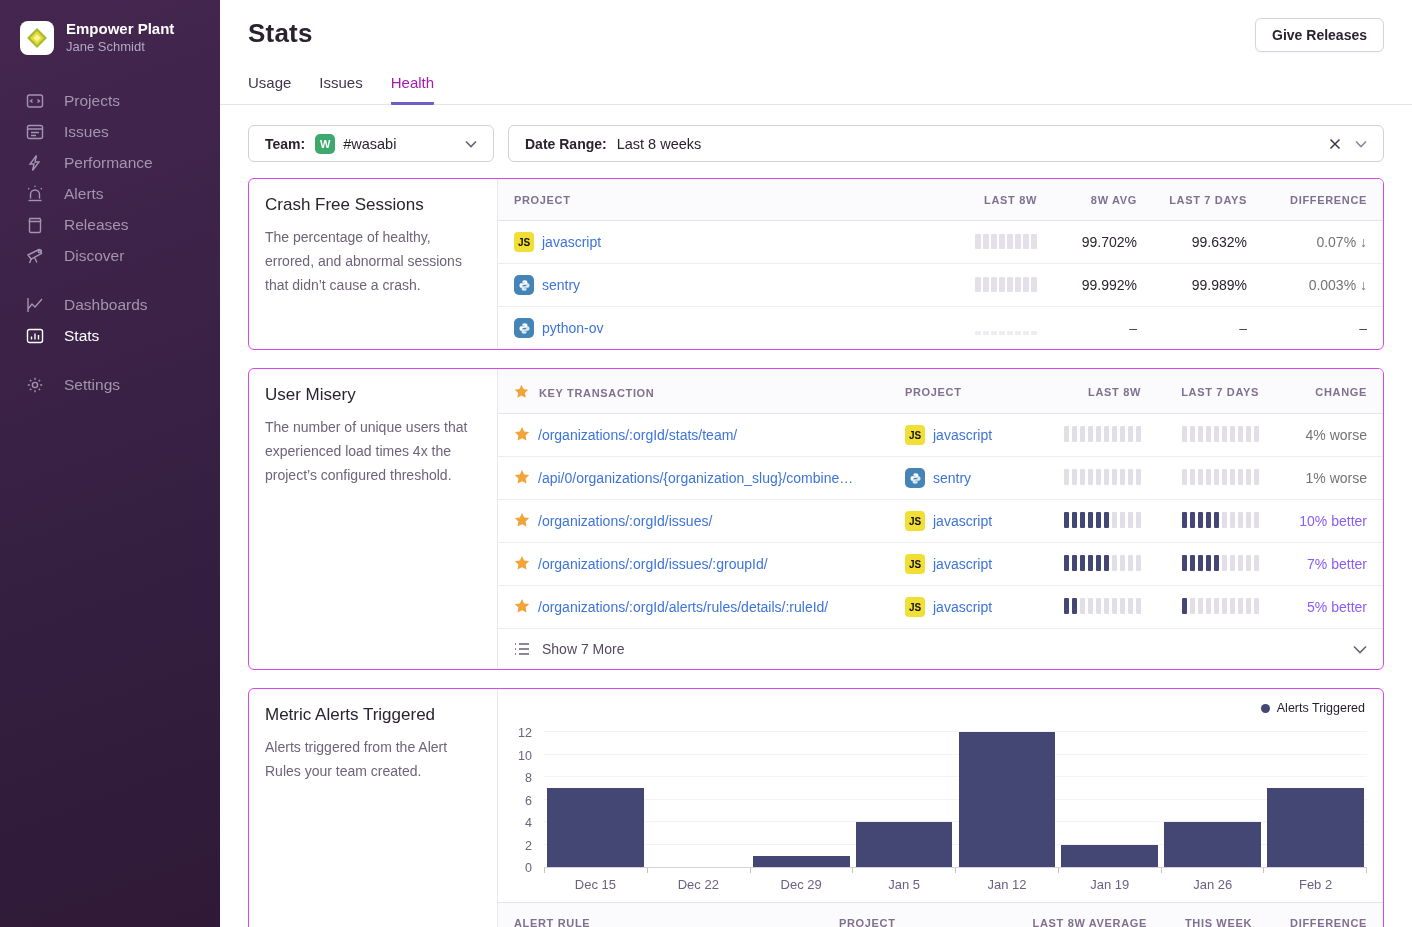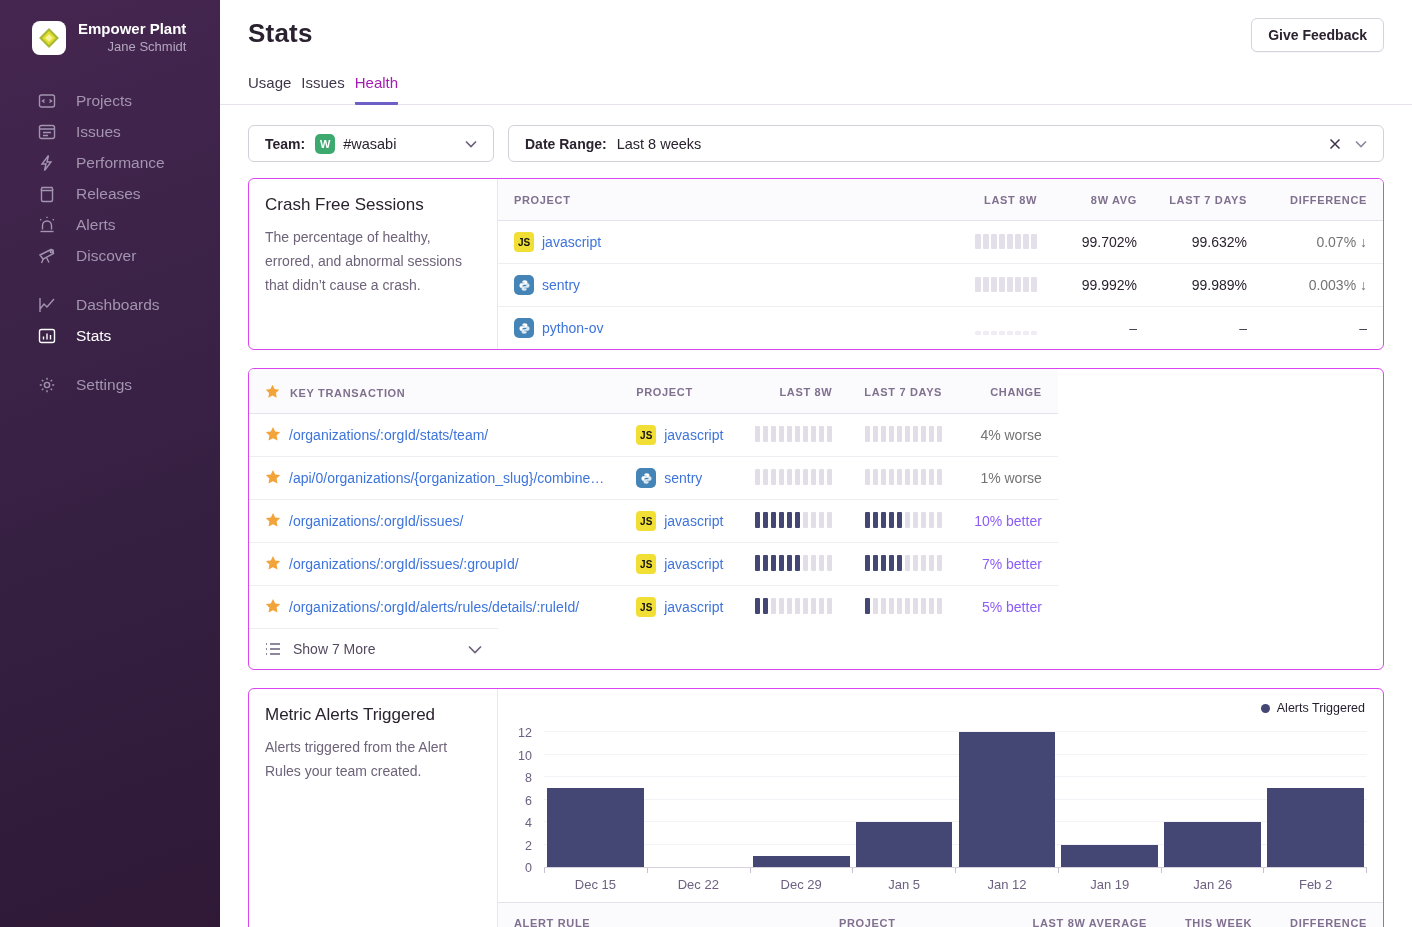--- a/index.html
+++ b/index.html
@@ -3,41 +3,41 @@
 <meta charset="utf-8">
 <style>
   * { margin:0; padding:0; box-sizing:border-box; }
   html,body { width:1412px; height:927px; overflow:hidden; background:#fff;
     font-family:"Liberation Sans", sans-serif; color:#2b222f; }
   .app { display:flex; width:1412px; height:927px; }
 
   
   .sidebar { width:220px; min-width:220px; height:100%;
     background:linear-gradient(160deg,#452650 0%,#362042 55%,#2f1937 100%);
-    color:#a394b0; padding:20px 0 0 12px;text-align:right; }
+    color:#a394b0; padding:20px 0 0 0; }
   .org-row { display:flex; align-items:center; gap:12px; padding:0 20px; margin-bottom:30px; cursor:pointer; }
   .org-logo { width:34px; height:34px; background:#fff; border-radius:8px; display:flex; align-items:center; justify-content:center; flex-shrink:0; }
   .org-names { line-height:1.25; }
   .org-name { color:#fff; font-weight:700; font-size:15px; }
   .user-name { color:#b4a7c0; font-size:13px; }
   .nav { margin-top:4px; }
   .nav-item { display:flex; align-items:center; gap:20px; padding:6px 0 6px 26px; font-size:15.5px; cursor:pointer; height:31px; }
   .nav-item svg { width:18px; height:18px; flex-shrink:0; }
   .nav-item.active { color:#fff; }
   .nav-gap { height:18px; }
   .nav-gap-lg { height:18px; }
 
   
   .main { flex:1; display:flex; flex-direction:column; background:#fff; }
   .topbar { padding:18px 28px 0 28px; border-bottom:1px solid #e7e1ec; }
   .topbar-row { display:flex; justify-content:space-between; align-items:flex-start; }
   .page-title { font-size:26px; font-weight:700; color:#2b222f; letter-spacing:.2px; }
   .feedback-btn { background:#fff; border:1px solid #d8d2de; border-radius:6px; padding:8px 16px;
     font-size:14px; font-weight:700; color:#2b222f; cursor:pointer; box-shadow:0 1px 1px rgba(40,30,50,.04); font-family:inherit; }
-  .tabs { display:flex; gap:10px; margin-top:22px; }
+  .tabs { display:flex; gap:28px; margin-top:22px; }
   .tab { font-size:15px; color:#40364a; padding-bottom:11px; border-bottom:3px solid transparent; cursor:pointer; margin-bottom:-1px; border-radius:1px; }
   .tab.active { color:#a21caf; border-bottom-color:#6c5fc7; }
 
   .content { padding:20px 28px 0 28px; }
 
   
   .filter-row { display:flex; gap:14px; margin-bottom:16px; }
   .select-box { display:flex; align-items:center; background:#fff; border:1px solid #d4cfdb; border-radius:6px; height:37px; padding:0 14px 0 16px; cursor:pointer; }
   .team-box { width:246px; }
   .date-box { flex:1; }
@@ -144,35 +144,35 @@
         <span>Issues</span>
       </div>
       <div class="nav-item">
         <svg viewBox="0 0 18 18" fill="none" stroke="currentColor" stroke-width="1.4">
             <path d="M10.5 1.5 4 10h4l-1.5 6.5L13 8H9z"></path>
           </svg>
         <span>Performance</span>
       </div>
       <div class="nav-item">
         <svg viewBox="0 0 18 18" fill="none" stroke="currentColor" stroke-width="1.4">
-            <path d="M3.5 5.5h11V15a1.5 1.5 0 0 1-1.5 1.5H5A1.5 1.5 0 0 1 3.5 15z"></path>
-            <path d="M3 5.5 4 2.5h10l1 3"></path>
-          </svg>
-        <span>Releases</span>
-      </div>
-      <div class="nav-item">
-        <svg viewBox="0 0 18 18" fill="none" stroke="currentColor" stroke-width="1.4">
             <path d="M4.5 13.5v-4a4.5 4.5 0 0 1 9 0v4"></path>
             <path d="M2.5 15.5h13"></path>
             <path d="M9 2V.8M3.2 4.2l-.9-.9M14.8 4.2l.9-.9"></path>
           </svg>
         <span>Alerts</span>
       </div>
       <div class="nav-item">
         <svg viewBox="0 0 18 18" fill="none" stroke="currentColor" stroke-width="1.4">
+            <path d="M3.5 5.5h11V15a1.5 1.5 0 0 1-1.5 1.5H5A1.5 1.5 0 0 1 3.5 15z"></path>
+            <path d="M3 5.5 4 2.5h10l1 3"></path>
+          </svg>
+        <span>Releases</span>
+      </div>
+      <div class="nav-item">
+        <svg viewBox="0 0 18 18" fill="none" stroke="currentColor" stroke-width="1.4">
             <path d="m2 8 11-5.5 2.5 4L5 12z"></path>
             <path d="M5.5 11.5 3.5 16M8.5 10.5l2.5 5"></path>
             <circle cx="13.8" cy="4.3" r="1.6"></circle>
           </svg>
         <span>Discover</span>
       </div>
       <div class="nav-gap"></div>
       <div class="nav-item">
         <svg viewBox="0 0 18 18" fill="none" stroke="currentColor" stroke-width="1.4">
             <path d="M2 2v14M2 13l4-5 3 3 7-8"></path>
@@ -195,21 +195,21 @@
         <span>Settings</span>
       </div>
     </nav>
   </aside>
 
   <div class="main">
 
     <div class="topbar">
       <div class="topbar-row">
         <h1 class="page-title">Stats</h1>
-        <button class="feedback-btn">Give Feedback</button>
+        <button class="feedback-btn">Give Releases</button>
       </div>
       <div class="tabs">
         <div class="tab">Usage</div>
         <div class="tab">Issues</div>
         <div class="tab active">Health</div>
       </div>
     </div>
 
     <div class="content">
 
@@ -331,20 +331,24 @@
                 <td class="dash">–</td>
                 <td class="dash">–</td>
                 <td class="dash">–</td>
               </tr>
             </tbody>
           </table>
         </div>
       </section>
 
       <section class="panel">
+        <div class="panel-desc">
+          <div class="panel-title">User Misery</div>
+          <div class="panel-text">The number of unique users that experienced load times 4x the project’s configured threshold.</div>
+        </div>
         <div>
           <table class="data">
             <thead>
               <tr>
                 <th class="left"><span class="star-head star">
                       <svg width="15" height="15" viewBox="0 0 16 16" fill="#f2a43a">
                         <path d="M8 .9l2.2 4.5 5 .7-3.6 3.5.9 5L8 12.2l-4.5 2.4.9-5L.8 6.1l5-.7z"></path>
                       </svg>
                     </span><span>Key Transaction</span></th>
                 <th class="left" style="width:150px;">Project</th>

